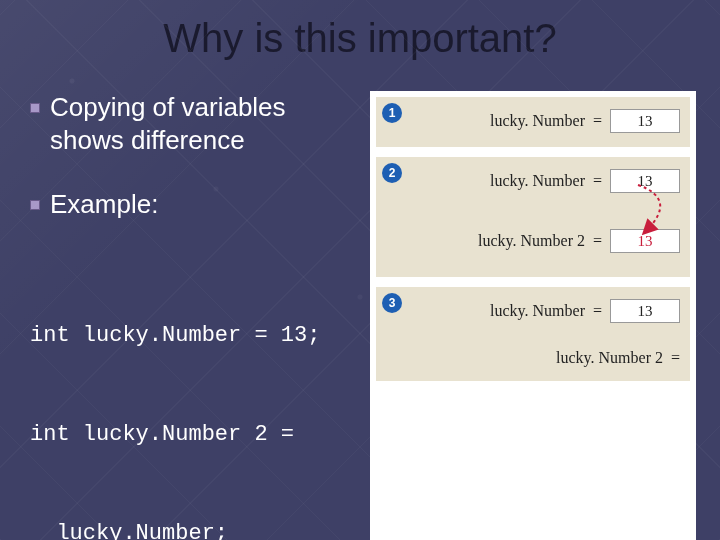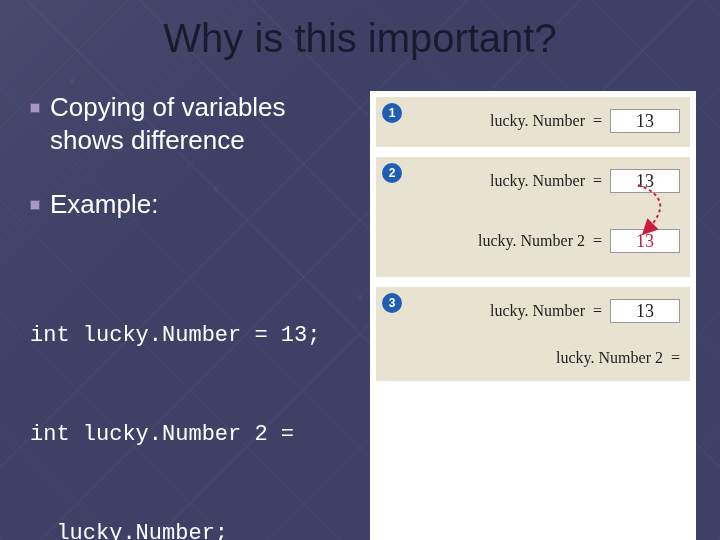--- a/index.html
+++ b/index.html
@@ -112,21 +112,21 @@
     font-size: 16px;
   }
   .var-box {
     background: #ffffff;
     border: 1px solid #999;
     width: 70px;
     height: 24px;
     display: flex;
     align-items: center;
     justify-content: center;
-    font-size: 18px;
+    font-size: 15px;
     color: #222;
   }
   .var-box.red { color: #c81e3c; }
   .panel2 {
     padding-bottom: 20px;
   }
   .arrow-svg {
     position: absolute;
     pointer-events: none;
   }

